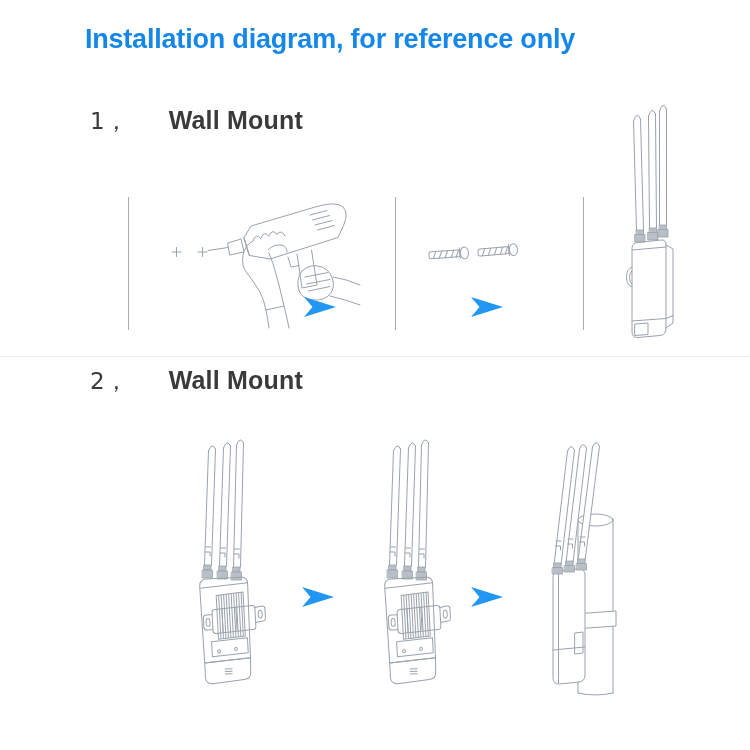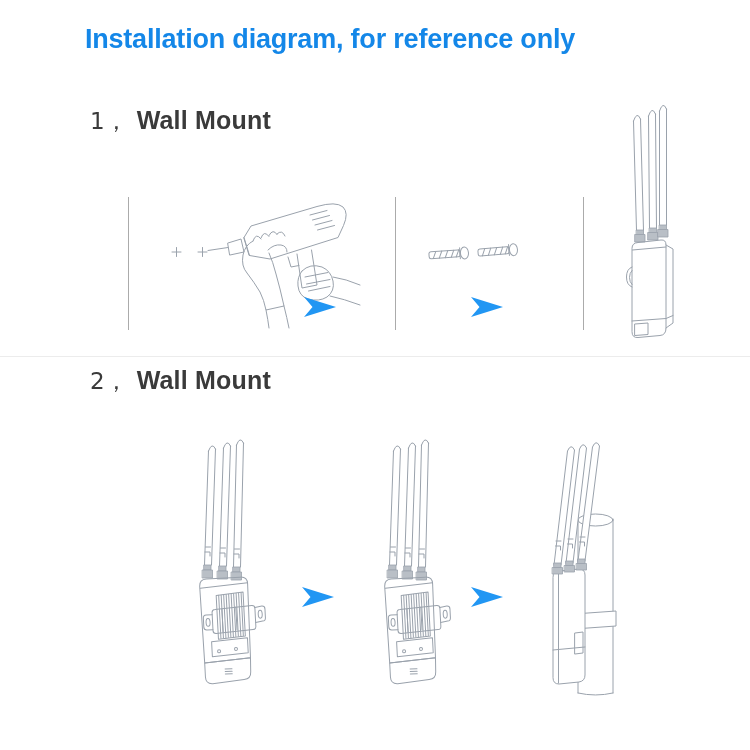--- a/index.html
+++ b/index.html
@@ -11,21 +11,21 @@
   .title {
     position:absolute; top:24px; left:0; width:660px;
     text-align:center; font-size:27px; font-weight:700;
     color:var(--title-blue); letter-spacing:-0.2px;
   }
   .sec-heading {
     position:absolute; display:flex; align-items:baseline; gap:9px;
     color:var(--heading-dark);
   }
   .sec-heading .num { font-family:"DejaVu Sans", sans-serif; font-weight:400; font-size:23px; }
-  .sec-heading .lbl { font-weight:700; font-size:25px; letter-spacing:0.2px; }
+  .sec-heading .lbl { font-weight:700; font-size:25px; letter-spacing:0.2px;margin-left:32px; }
   .heading-wall { left:90px; top:106px; }
   .heading-pole { left:90px; top:366px; }
 
   .vline {
     position:absolute; width:1px; height:133px; top:197px;
     background:var(--panel-divider);
   }
   .vline.v1 { left:128px; } .vline.v2 { left:395px; } .vline.v3 { left:583px; }
 
   .hdivider {

